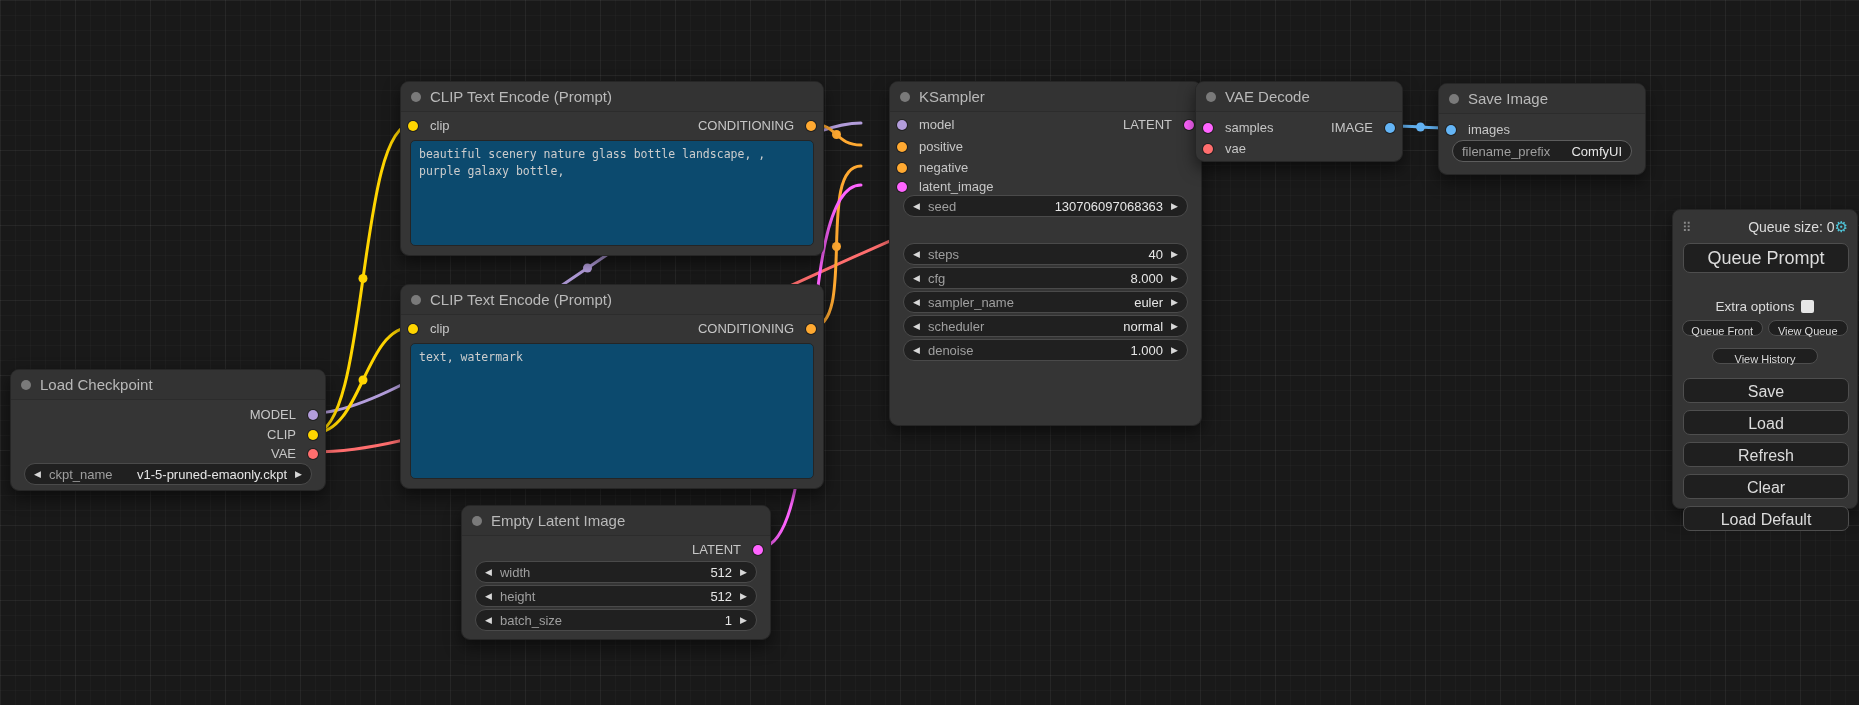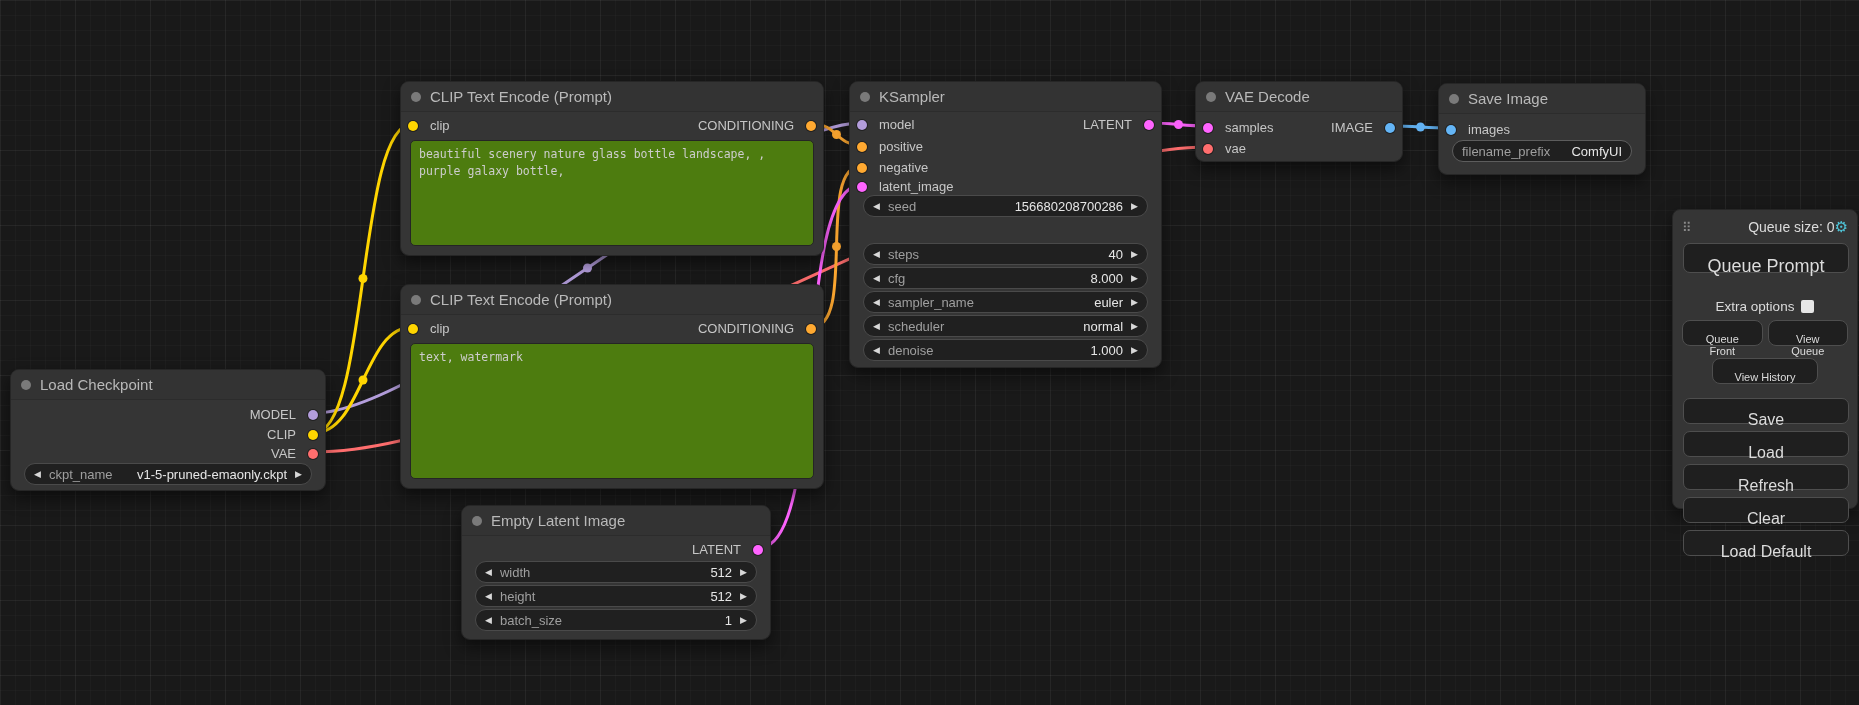--- a/index.html
+++ b/index.html
@@ -26,31 +26,31 @@
   .slot.in{left:7px}
   .slot.out{right:7px}
   .sdot{width:10px;height:10px;border-radius:50%;flex:none;box-shadow:0 0 0 1px rgba(0,0,0,.4)}
   .widget{position:absolute;left:13px;right:13px;height:22px;border-radius:11px;background:#202020;
           border:1px solid #4a4a4a;display:flex;align-items:center;padding:0 9px;font-size:13px;gap:8px}
   .warr{font-size:9px;color:#d8d8d8;flex:none;line-height:1}
   .wname{color:#9f9f9f;white-space:nowrap}
   .wval{margin-left:auto;color:#e6e6e6;white-space:nowrap}
   .widget.text{border-color:#5d5d5d}
   .knob{width:14px;height:14px;border-radius:50%;flex:none;margin-right:-4px}
-  .ntext{position:absolute;left:9px;right:9px;background:#4d7c0f;border:1px solid #252525;border-radius:5px;
+  .ntext{position:absolute;left:9px;right:9px;background:#0c4a6e;border:1px solid #252525;border-radius:5px;
          color:#cdcdcd;font-family:"DejaVu Sans Mono",monospace;font-size:11.5px;line-height:1.5;
          padding:5px 8px;white-space:pre-wrap;overflow:hidden}
   .qpanel{position:absolute;left:1672px;top:209px;width:186px;height:300px;background:#353535;
           border:1px solid #262626;border-radius:8px;box-shadow:0 7px 16px rgba(0,0,0,.5);z-index:3;padding-top:4px}
   .qheader{height:26px;display:flex;align-items:center;padding:0 9px;color:#dcdcdc;font-size:14px}
   .drag{color:#8a8a8a;font-size:13px;flex:none}
   .qsize{flex:1;text-align:right}
   .gear{font-size:15px;flex:none}
   button.qbtn{appearance:none;outline:none;cursor:pointer;display:block;background:#1f1f1f;
-          border:1px solid #4e4e4e;border-radius:7px;color:#dcdcdc;font-family:"Liberation Sans",sans-serif;padding:12px}
+          border:1px solid #4e4e4e;border-radius:7px;color:#dcdcdc;font-family:"Liberation Sans",sans-serif;padding:4px}
   .qbtn.big{margin:3px 10px 0;width:166px;height:30px;font-size:18px}
   .extra{margin-top:26px;display:flex;align-items:center;justify-content:center;gap:7px;font-size:13.5px;color:#dcdcdc}
   .checkbox{width:13px;height:13px;border-radius:2px;display:inline-block}
   .qrow{display:flex;gap:5px;margin:6px 9px 12px}
   .qbtn.small{flex:1;height:16px;font-size:11px;border-radius:8px}
   .qbtn.vh{margin:5px auto 0;width:106px;height:16px;font-size:11px;border-radius:8px}
   .qbtn.med{margin:7px 10px 0;width:166px;height:25px;font-size:16px}
   .qbtn.med.first{margin-top:14px}
 </style>
 </head>
@@ -158,21 +158,21 @@
       <span class="warr">▶</span>
     </div>
     <div class="widget" style="top:103px">
       <span class="warr">◀</span>
       <span class="wname">batch_size</span>
       <span class="wval">1</span>
       <span class="warr">▶</span>
     </div>
   </div>
 
-  <div class="node" style="left:849px;top:81px;width:313px;height:287px">
+  <div class="node" style="left:889px;top:81px;width:313px;height:345px">
     <div class="ntitle">
       <span class="cdot"></span>
       <span class="ttext">KSampler</span>
     </div>
     <div class="slot in" style="top:34px">
       <span class="sdot" style="background: rgb(179, 157, 219);"></span>
       <span>model</span>
     </div>
     <div class="slot out" style="top:34px">
       <span>LATENT</span>
@@ -186,21 +186,21 @@
       <span class="sdot" style="background: rgb(255, 169, 49);"></span>
       <span>negative</span>
     </div>
     <div class="slot in" style="top:96px">
       <span class="sdot" style="background: rgb(255, 100, 255);"></span>
       <span>latent_image</span>
     </div>
     <div class="widget" style="top:113px">
       <span class="warr">◀</span>
       <span class="wname">seed</span>
-      <span class="wval">156680208700286</span>
+      <span class="wval">130706097068363</span>
       <span class="warr">▶</span>
     </div>
     <div class="widget" style="top:161px">
       <span class="warr">◀</span>
       <span class="wname">steps</span>
       <span class="wval">40</span>
       <span class="warr">▶</span>
     </div>
     <div class="widget" style="top:185px">
       <span class="warr">◀</span>

